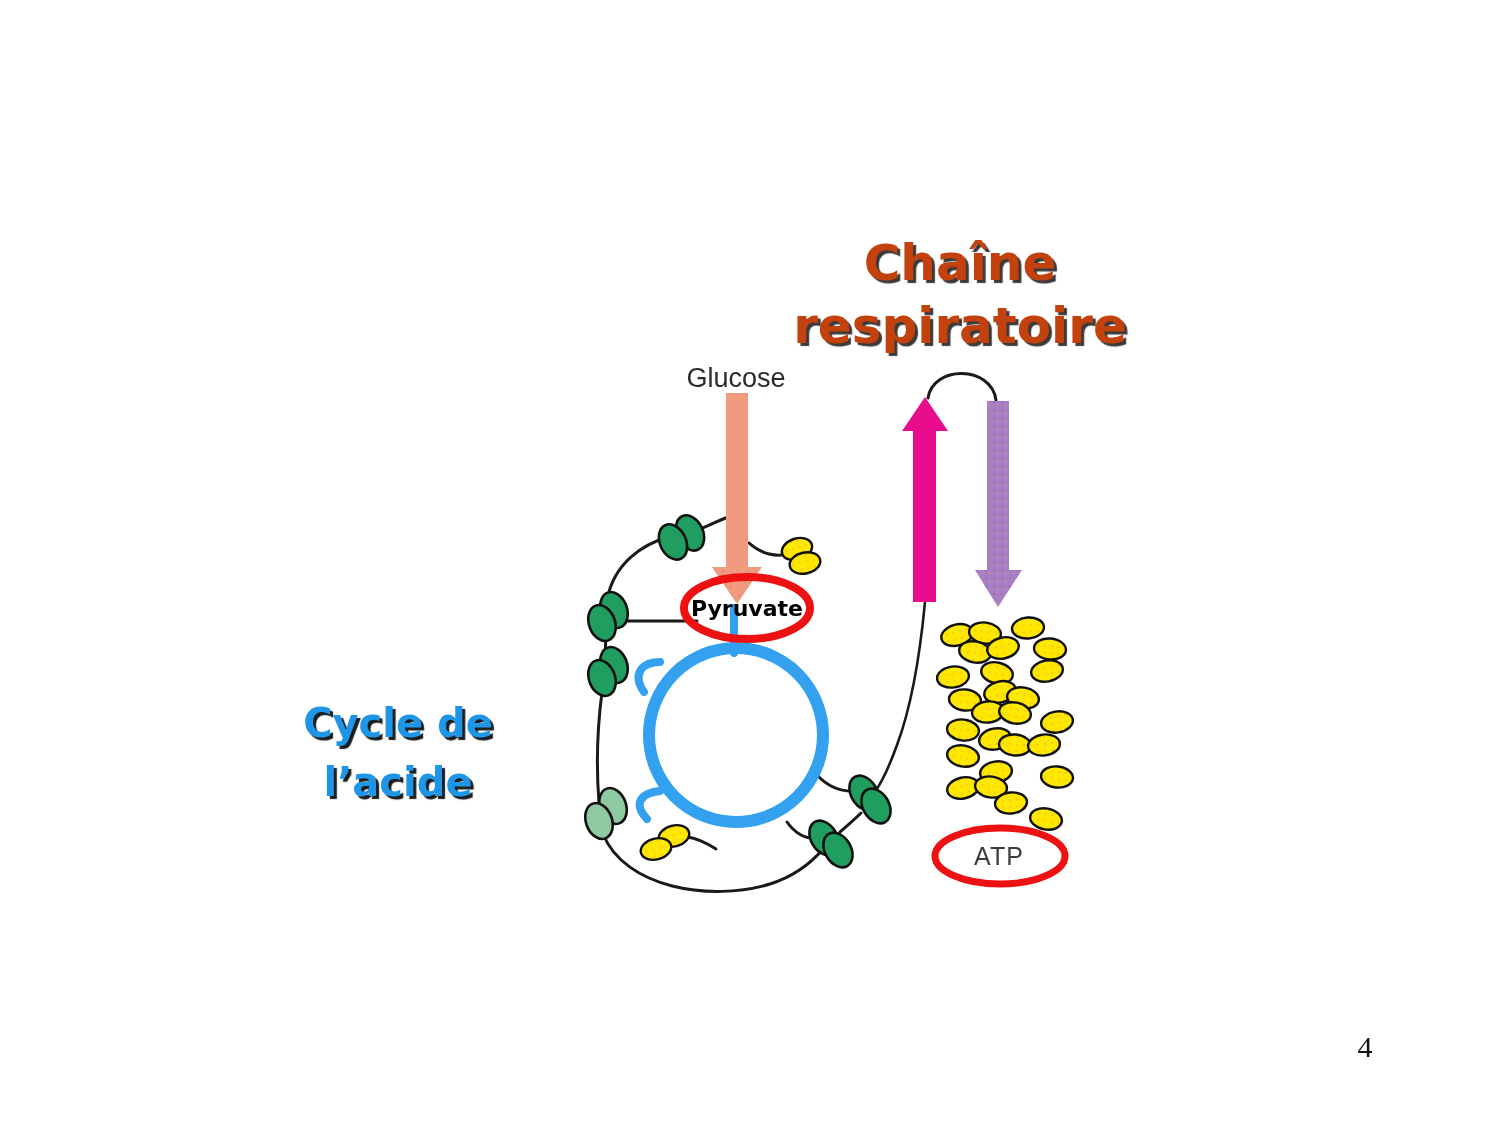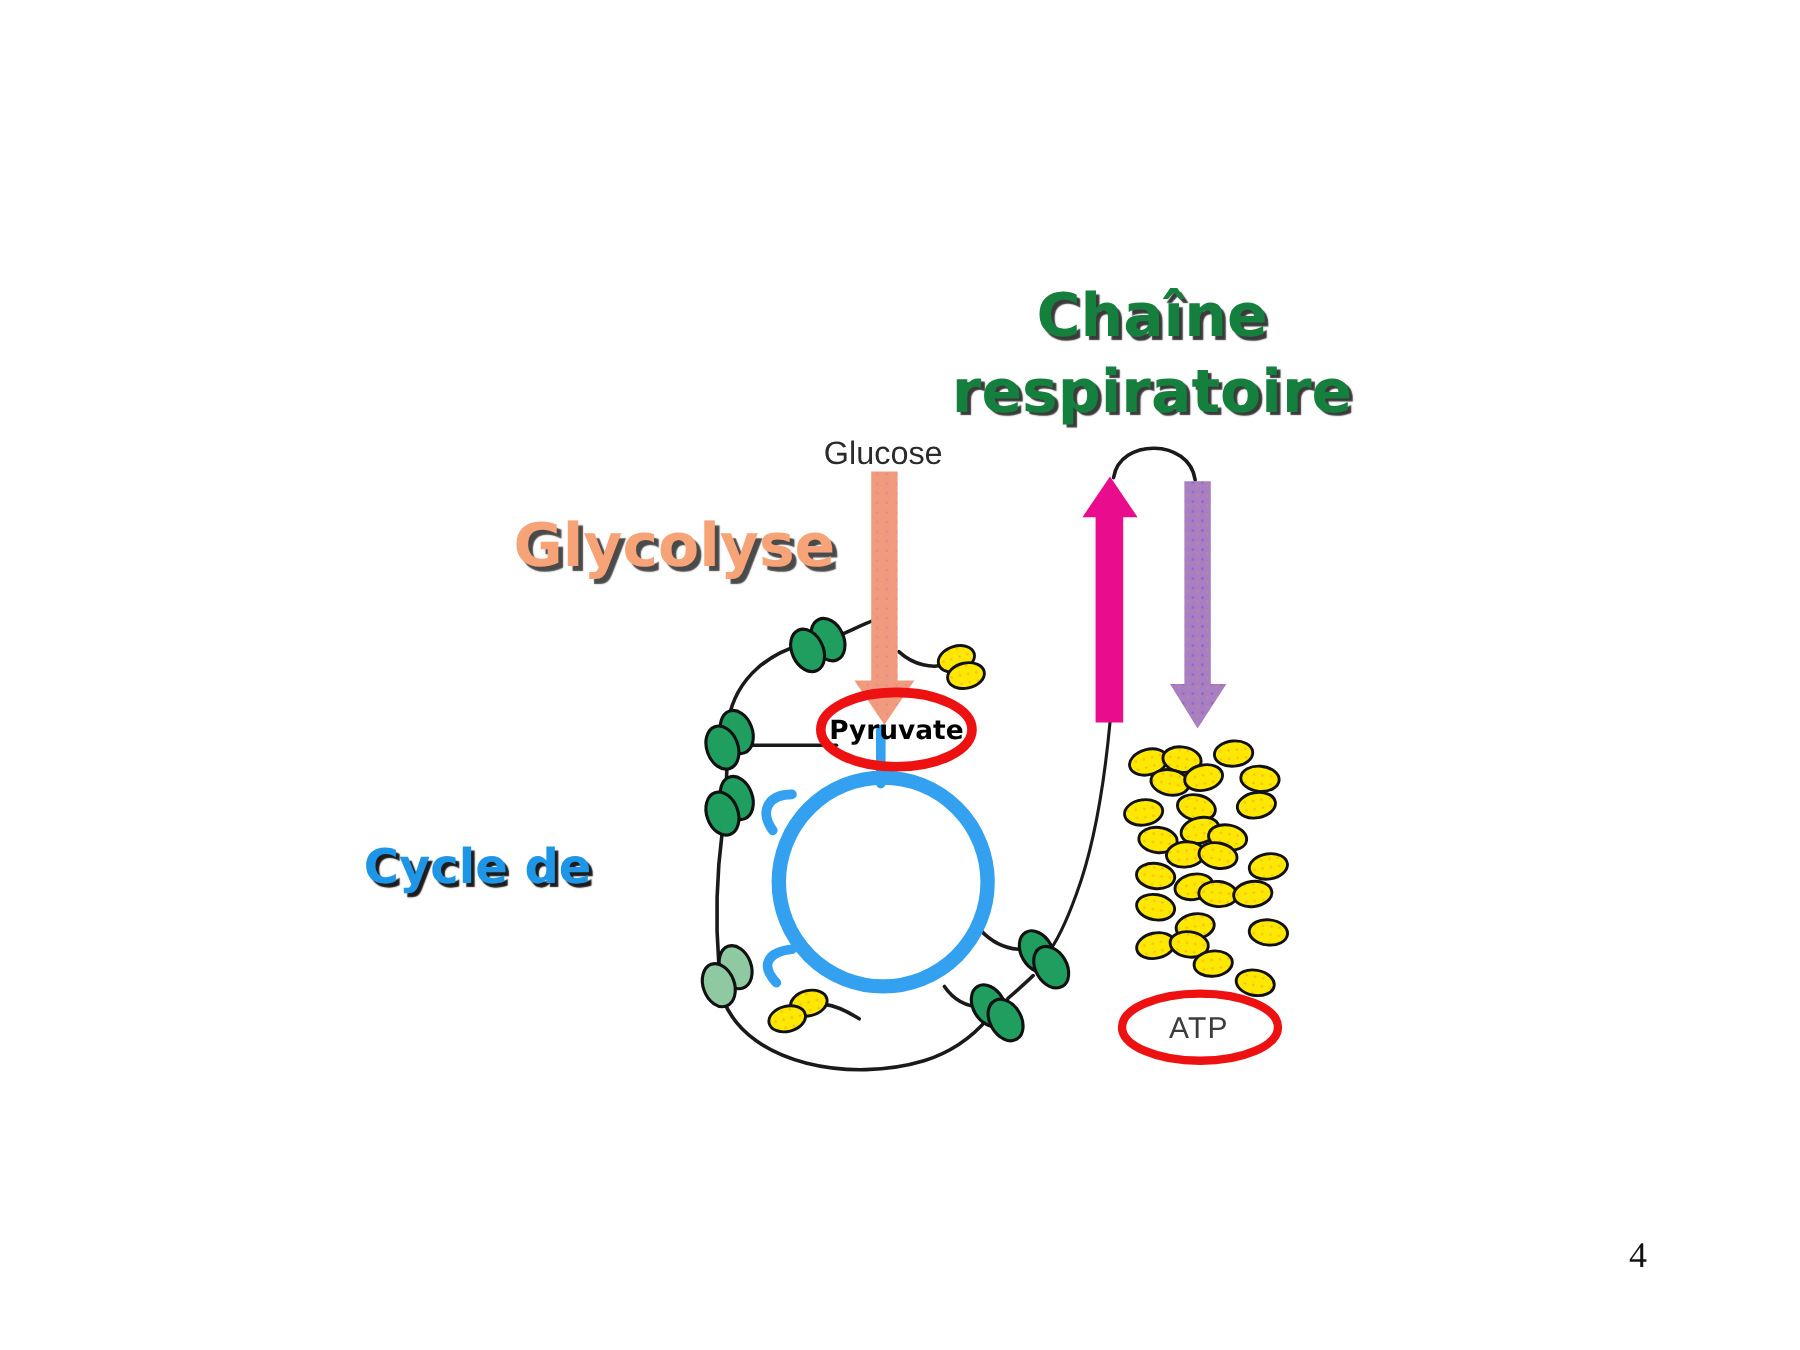--- a/index.html
+++ b/index.html
@@ -40,29 +40,29 @@
   .conn-thin{fill:none;stroke:#1a1a1a;stroke-width:2.6;stroke-linecap:round;}
   .hook{fill:none;stroke-width:8;stroke-linecap:round;}
   .gOval{stroke:#111;stroke-width:2.6;}
   .yOval{stroke:#111;stroke-width:2.4;}
 </style>
 </head>
 <body>
 
 <div class="slide">
 
-  <div class="title title-resp" style="color: #15803d;">
+  <div class="title title-resp" style="color: #c2410c;">
     <div>Chaîne</div>
     <div>respiratoire</div>
   </div>
 
-  <div class="title title-gly" style="color: rgb(247, 163, 120);">Glycolyse</div>
 
   <div class="title title-cycle" style="color: rgb(30, 150, 232);">
     <div>Cycle de</div>
+    <div>l’acide</div>
   </div>
 
   <svg class="svg-layer" width="1500" height="1125" viewBox="0 0 1500 1125">
     <defs>
       <pattern id="ypat" width="7" height="7" patternUnits="userSpaceOnUse">
         <rect width="7" height="7" fill="#ffe800"></rect>
         <circle cx="2" cy="2" r="1.1" fill="#f0a020" opacity="0.55"></circle>
       </pattern>
       <pattern id="ppat" width="8" height="8" patternUnits="userSpaceOnUse">
         <rect width="8" height="8" fill="#a87fc5"></rect>

